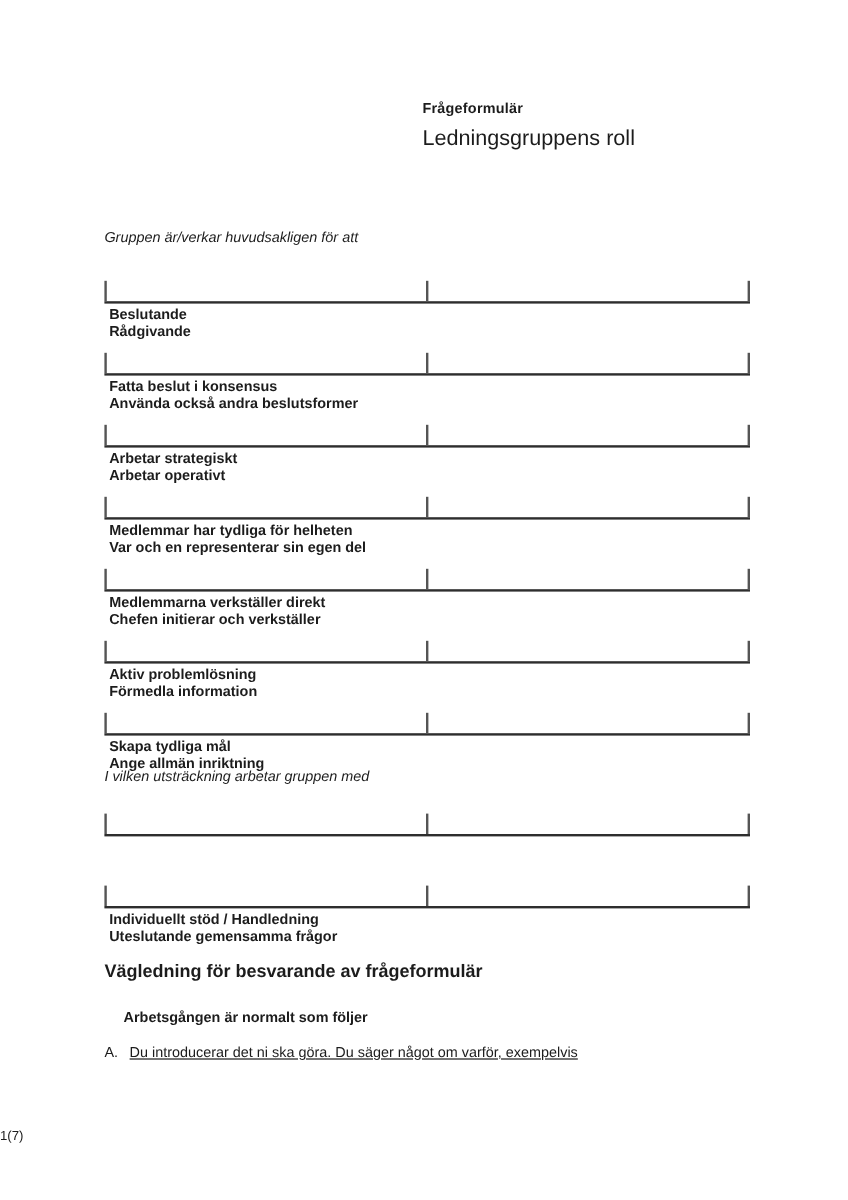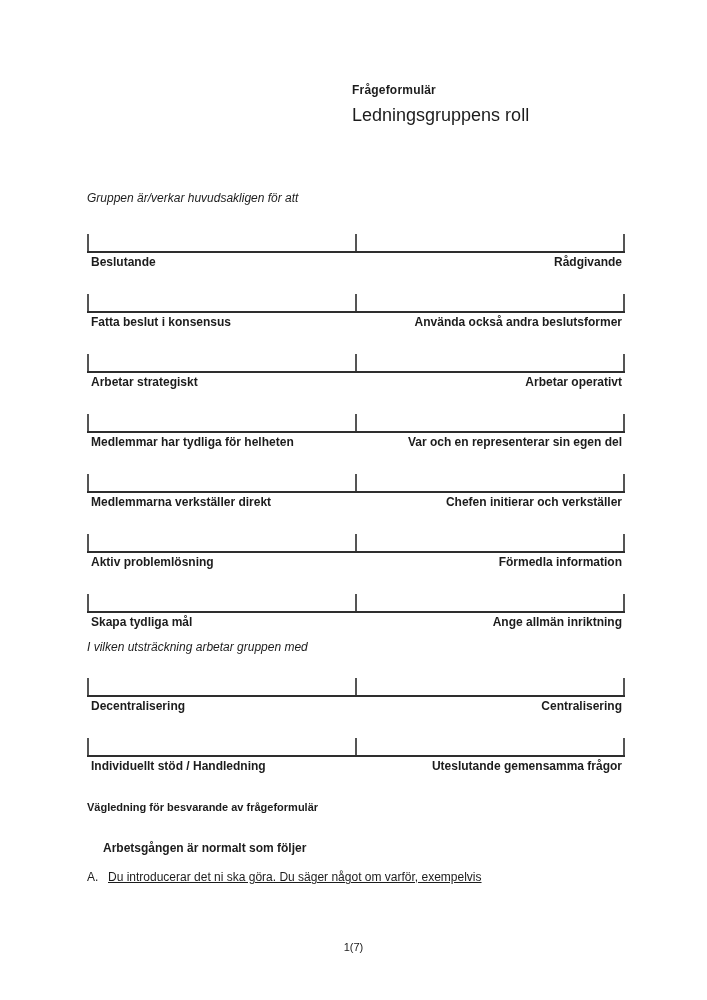--- a/index.html
+++ b/index.html
@@ -56,47 +56,47 @@
     background: #555555;
   }
   .tick.t-left  { left: 0; }
   .tick.t-mid   { left: calc(50% - 1px); }
   .tick.t-right { right: 0; }
   .labels {
     display: flex;
     justify-content: space-between;
     margin-top: 2px;
     padding: 0 3px 0 4px;
+    flex-direction: column;
   }
   .lbl {
     font-size: 12px;
     font-weight: 700;
     white-space: nowrap;
   }
 
   .guidance-heading {
     left: 87px; top: 801px;
-    font-size: 11px; font-weight: 700;
+    font-size: 15px; font-weight: 700;
   }
   .guidance-subheading {
     left: 87px; top: 841px;
     font-size: 12px; font-weight: 700; margin-left: 16px;
   }
   .guidance-item {
     left: 87px; top: 870px;
     font-size: 12px; font-weight: 400; text-decoration: underline;
   }
   .item-label {
     display: inline-block;
     width: 21px;
   }
   .page-footer {
     left: 0; top: 941px;
     width: 707px;
-    text-align: center;
     font-size: 11px; font-weight: 400;
   }
 </style>
 </head>
 <body>
 
 <div class="abs doc-title">Frågeformulär</div>
 <div class="abs doc-subtitle">Ledningsgruppens roll</div>
 
 <div class="abs intro-text intro-1">Gruppen är/verkar huvudsakligen för att</div>
@@ -182,24 +182,20 @@
   </div>
 
 <div class="abs intro-text intro-2">I vilken utsträckning arbetar gruppen med</div>
 
 <div class="rows-layer">
     <div class="scale-row" style="top: 678px;">
     <div class="ruler">
       <span class="tick t-left"></span>
       <span class="tick t-mid"></span>
       <span class="tick t-right"></span>
-    </div>
-    <div class="labels">
-      <span class="lbl">Decentralisering</span>
-      <span class="lbl">Centralisering</span>
     </div>
   </div>
     <div class="scale-row" style="top: 738px;">
     <div class="ruler">
       <span class="tick t-left"></span>
       <span class="tick t-mid"></span>
       <span class="tick t-right"></span>
     </div>
     <div class="labels">
       <span class="lbl">Individuellt stöd / Handledning</span>

